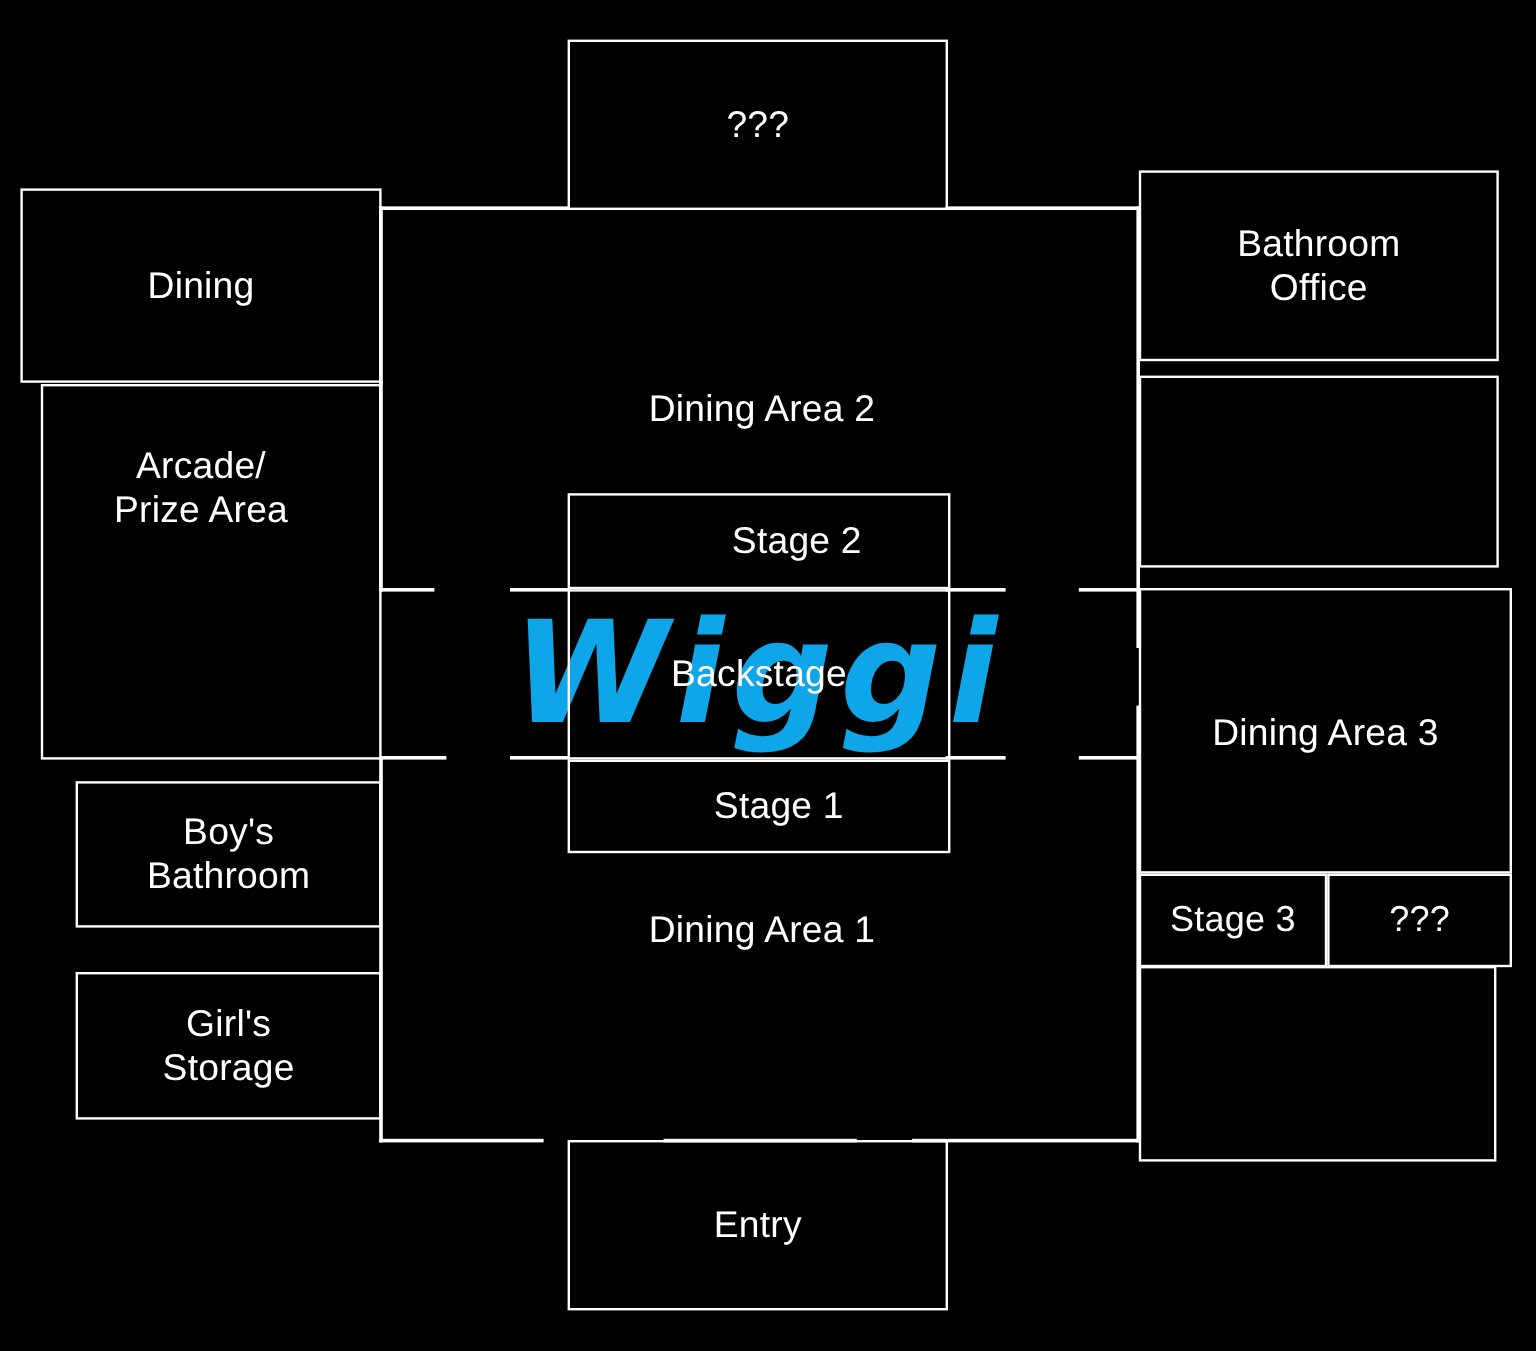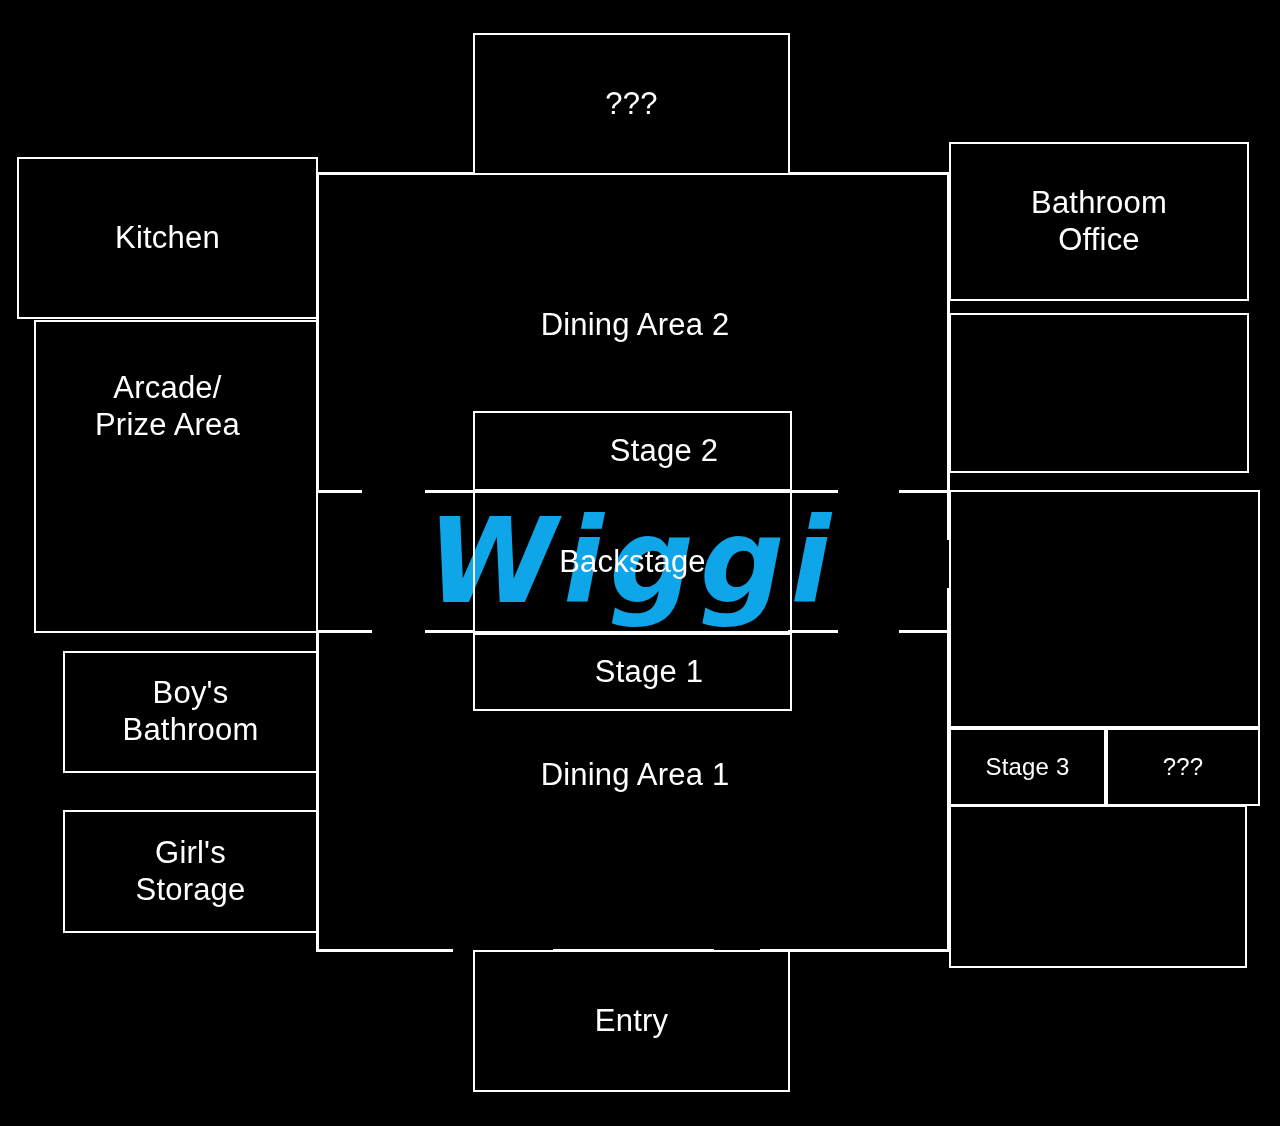--- a/index.html
+++ b/index.html
@@ -39,21 +39,21 @@
   .label {
     position: absolute;
     color: #ffffff;
     text-align: center;
     line-height: 1.18;
     white-space: pre-line;
     pointer-events: none;
     letter-spacing: 0.2px;
   }
   .lbl-lg  { font-size: 31px; }
-  .lbl-md  { font-size: 24px; }
+  .lbl-md  { font-size: 30px; }
 
   
   .center-in {
     display: flex;
     align-items: center;
     justify-content: center;
   }
 
   
   #watermark {
@@ -104,35 +104,35 @@
   <div class="wall" style="left:788px; top:630px; width:50px; height:3px;"></div>
 
   <div class="wall" style="left:316px; top:949px; width:137px; height:3px;"></div>
   <div class="wall" style="left:553px; top:949px; width:161px; height:3px;"></div>
   <div class="wall" style="left:760px; top:949px; width:190px; height:3px;"></div>
 
   <div class="room-box" style="left:473px; top:33px; width:317px; height:142px;"></div>
   <div class="label lbl-lg center-in" style="left:473px; top:33px; width:317px; height:142px;">???</div>
 
   <div class="room-box" style="left:17px; top:157px; width:301px; height:162px;"></div>
-  <div class="label lbl-lg center-in" style="left:17px; top:157px; width:301px; height:162px;">Kitchen</div>
+  <div class="label lbl-lg center-in" style="left:17px; top:157px; width:301px; height:162px;">Dining</div>
 
   <div class="room-box" style="left:34px; top:320px; width:284px; height:313px;"></div>
   <div class="label lbl-lg center-in" style="left:34px; top:332px; width:267px; height:150px;text-align:center;">Arcade/
 Prize Area</div>
 
   <div class="room-box" style="left:63px; top:651px; width:255px; height:122px;"></div>
   <div class="label lbl-lg center-in" style="left:63px; top:651px; width:255px; height:122px;">Boy's
 Bathroom</div>
 
   <div class="room-box" style="left:63px; top:810px; width:255px; height:123px;"></div>
   <div class="label lbl-lg center-in" style="left:63px; top:810px; width:255px; height:123px;">Girl's
 Storage</div>
 
-  <div class="open-room label lbl-lg center-in" style="left:400px; top:302px; width:470px; height:46px;">Dining Area 2</div>
+  <div class="open-room label lbl-lg center-in" style="left:400px; top:318px; width:470px; height:46px;">Dining Area 2</div>
 
   <div class="room-box" style="left:473px; top:411px; width:319px; height:80px;"></div>
   <div class="label lbl-lg center-in" style="left:473px; top:411px; width:382px; height:80px;">Stage 2</div>
 
   <div class="room-box" style="left:473px; top:491px; width:319px; height:142px;"></div>
   <div class="label lbl-lg center-in" style="left:473px; top:491px; width:319px; height:142px;">Backstage</div>
 
   <div class="room-box" style="left:473px; top:633px; width:319px; height:78px;"></div>
   <div class="label lbl-lg center-in" style="left:473px; top:633px; width:352px; height:78px;">Stage 1</div>
 
@@ -141,20 +141,21 @@
   <div class="room-box" style="left:473px; top:950px; width:317px; height:142px;"></div>
   <div class="label lbl-lg center-in" style="left:473px; top:950px; width:317px; height:142px;">Entry</div>
 
   <div class="room-box" style="left:949px; top:142px; width:300px; height:159px;"></div>
   <div class="label lbl-lg center-in" style="left:949px; top:142px; width:300px; height:159px;">Bathroom
 Office</div>
 
   <div class="room-box" style="left:949px; top:313px; width:300px; height:160px;"></div>
 
   <div class="room-box" style="left:949px; top:490px; width:311px; height:238px;"></div>
+  <div class="label lbl-lg center-in" style="left:949px; top:588px; width:311px; height:46px;">Dining Area 3</div>
 
   <div class="room-box" style="left:949px; top:728px; width:157px; height:78px;"></div>
   <div class="label lbl-md center-in" style="left:949px; top:728px; width:157px; height:78px;">Stage 3</div>
 
   <div class="room-box" style="left:1106px; top:728px; width:154px; height:78px;"></div>
   <div class="label lbl-md center-in" style="left:1106px; top:728px; width:154px; height:78px;">???</div>
 
   <div class="room-box" style="left:949px; top:805px; width:298px; height:163px;"></div>
 
 </div>

